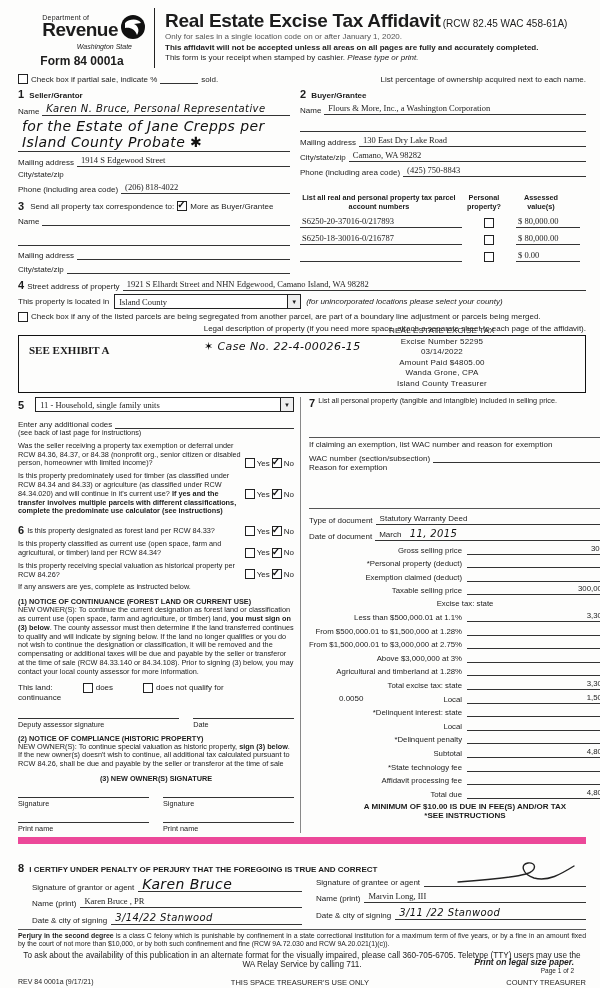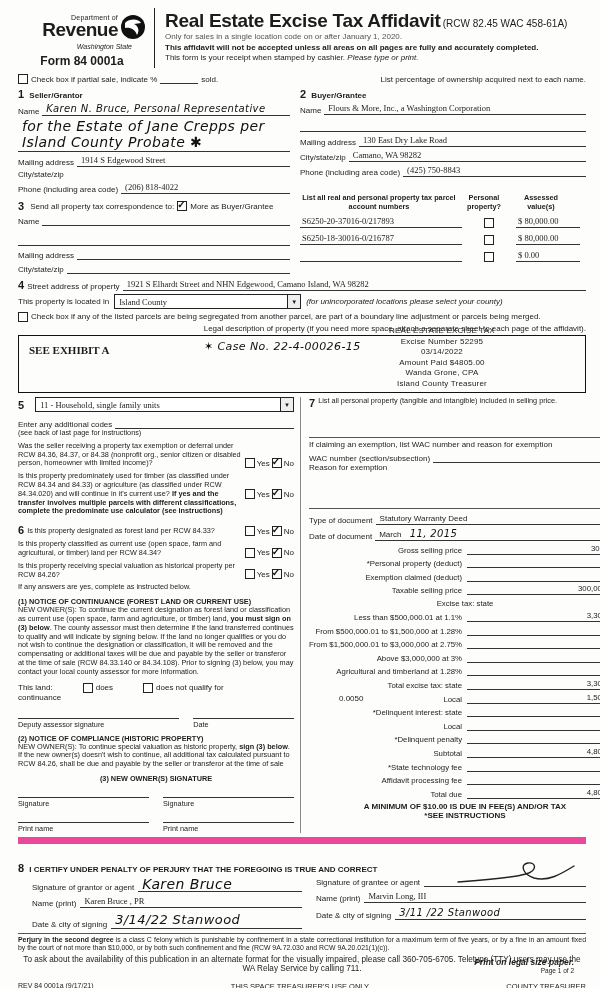--- a/index.html
+++ b/index.html
@@ -4,21 +4,21 @@
 <style>
   html,body{margin:0;padding:0;background:#e8e8e8;}
   .page{position:relative;width:600px;height:988px;background:#fdfdfc;color:#1c1c1c;
         font-family:"Liberation Sans",sans-serif;font-size:8px;box-sizing:border-box;
         padding:8px 14px 0 18px;overflow:hidden;}
   .bold{font-weight:bold}.it{font-style:italic}
   
   .hdr{display:flex;align-items:stretch;}
   .logo{width:128px;flex:none;padding-top:6px;}
   .logo-top{display:flex;justify-content:flex-end;align-items:flex-start;}
-  .logo-words{text-align:right;margin-right:2px;}
+  .logo-words{text-align:left;margin-right:2px;}
   .dept{font-size:7px;letter-spacing:.2px;}
   .rev{font-size:19px;font-weight:bold;letter-spacing:-.5px;line-height:17px;}
   .wa{font-size:7px;font-style:italic;text-align:right;margin-top:1px;padding-right:14px;}
   .formnum{font-size:12px;font-weight:bold;margin-top:4px;text-align:center;}
   .hdr-right{flex:1;border-left:1.5px solid #222;margin-left:8px;padding-left:10px;padding-top:2px;}
   .main-title{font-size:19px;font-weight:bold;letter-spacing:-.3px;}
   .title-rcw{font-size:10px;}
   .sub{font-size:8px;line-height:10.5px;}
   .sub.gray{color:#555;}
   
@@ -491,21 +491,21 @@
         <div class="s8line">
           <span class="lab">Signature of grantor or agent</span>
           <span class="val hw signame">Karen Bruce</span>
         </div>
         <div class="s8line">
           <span class="lab">Name (print)</span>
           <span class="val typed">Karen Bruce , PR</span>
         </div>
         <div class="s8line">
           <span class="lab">Date &amp; city of signing</span>
-          <span class="val hw" style="font-size:13px;">3/14/22    Stanwood</span>
+          <span class="val hw" style="font-size:10px;">3/14/22    Stanwood</span>
         </div>
       </div>
       <div class="s8c">
         <div class="s8line">
           <span class="lab">Signature of grantee or agent</span>
           <span class="val">
             <span class="scribble">
               <svg width="120" height="26" viewBox="0 0 120 26">
                 <path d="M2 22 C30 20,55 18,70 14 C82 10,80 2,72 3 C64 4,66 14,78 18 C92 22,105 14,118 6" fill="none" stroke="#222" stroke-width="1.4" stroke-linecap="round"></path>
               </svg>

